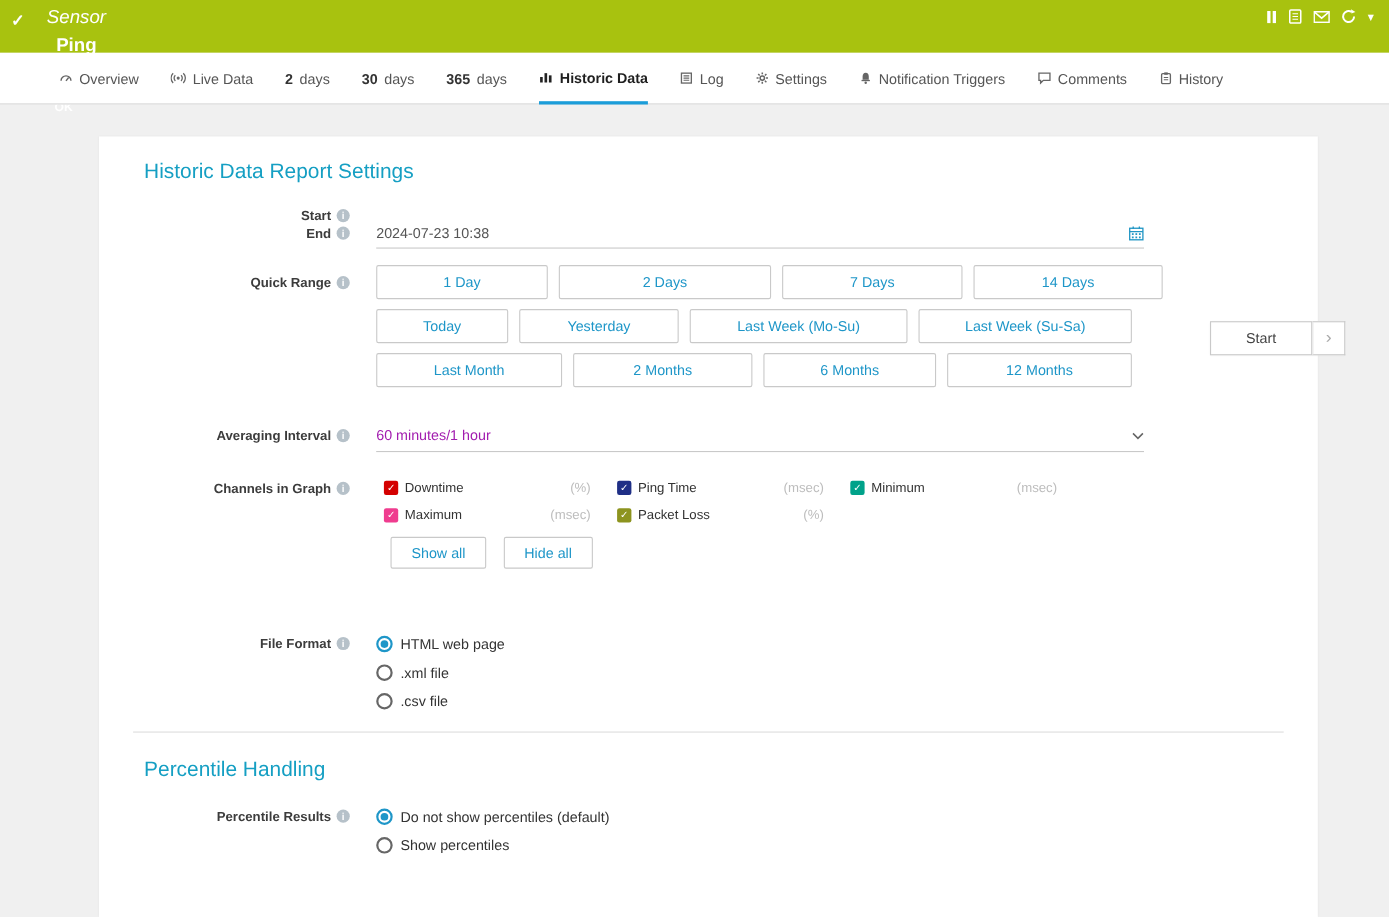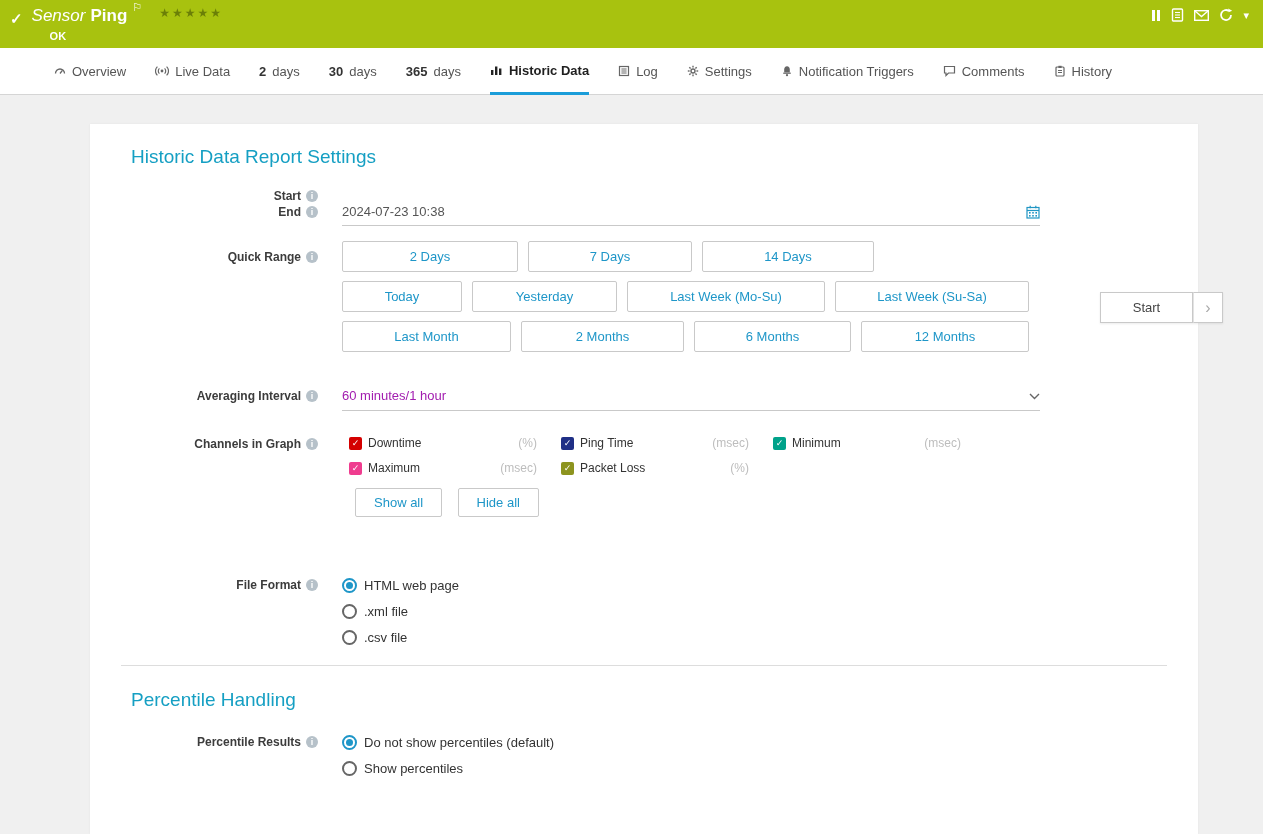--- a/index.html
+++ b/index.html
@@ -4,21 +4,21 @@
 <style>
   * { margin:0; padding:0; box-sizing:border-box; }
   html,body { background:#e9e9e9; }
   body { font-family:"Liberation Sans", sans-serif; }
   .page { position:relative; width:1263px; height:834px; background:#f0f0f0; overflow:hidden; }
 
   
   .topbar { position:absolute; top:0; left:0; width:100%; height:48px; background:#a8c20f; display:flex; justify-content:space-between; }
   .title-area { display:flex; padding:6px 0 0 10px; color:#fff; }
   .okcheck { font-size:15px; font-weight:bold; margin:4px 9px 0 0; }
-  .title-line { font-size:17px; display:flex; align-items:flex-start; gap:5px; }
+  .title-line { font-size:17px; display:flex; align-items:center; gap:5px;flex-direction:column; }
   .t-prefix { font-style:italic; }
   .t-name { font-weight:bold; }
   .flagicon { font-size:11px; position:relative; top:-5px; cursor:pointer; }
   .stars { color:rgba(45,60,0,0.5); font-size:12px; letter-spacing:2px; margin-left:12px; cursor:pointer; }
   .status-ok { font-size:11px; font-weight:bold; margin-top:4px; margin-left:18px; }
   .hicons { display:flex; align-items:center; gap:10px; padding:0 14px 18px 0; }
   .hicon { cursor:pointer; display:flex; align-items:center; }
   .pausebars i { display:inline-block; width:3px; height:11px; background:#fff; margin:0 1px; }
   .caret { color:#fff; font-size:11px; }
 
@@ -263,21 +263,22 @@
       </div>
     </div>
 
     <div class="frow row-quick">
       <div class="flabel">
         <span>Quick Range</span>
         <span class="info">i</span>
       </div>
       <div class="fcontrol">
         <div class="qrow">
-          <div class="qbtn" style="width:176px">2 Days</div>
+          <div class="qbtn" style="width:156px">1 Day</div>
+          <div class="qbtn" style="width:193px">2 Days</div>
           <div class="qbtn" style="width:164px">7 Days</div>
           <div class="qbtn" style="width:172px">14 Days</div>
         </div>
         <div class="qrow">
           <div class="qbtn" style="width:120px">Today</div>
           <div class="qbtn" style="width:145px">Yesterday</div>
           <div class="qbtn" style="width:198px">Last Week (Mo-Su)</div>
           <div class="qbtn" style="width:194px">Last Week (Su-Sa)</div>
         </div>
         <div class="qrow" style="margin-bottom:0">

